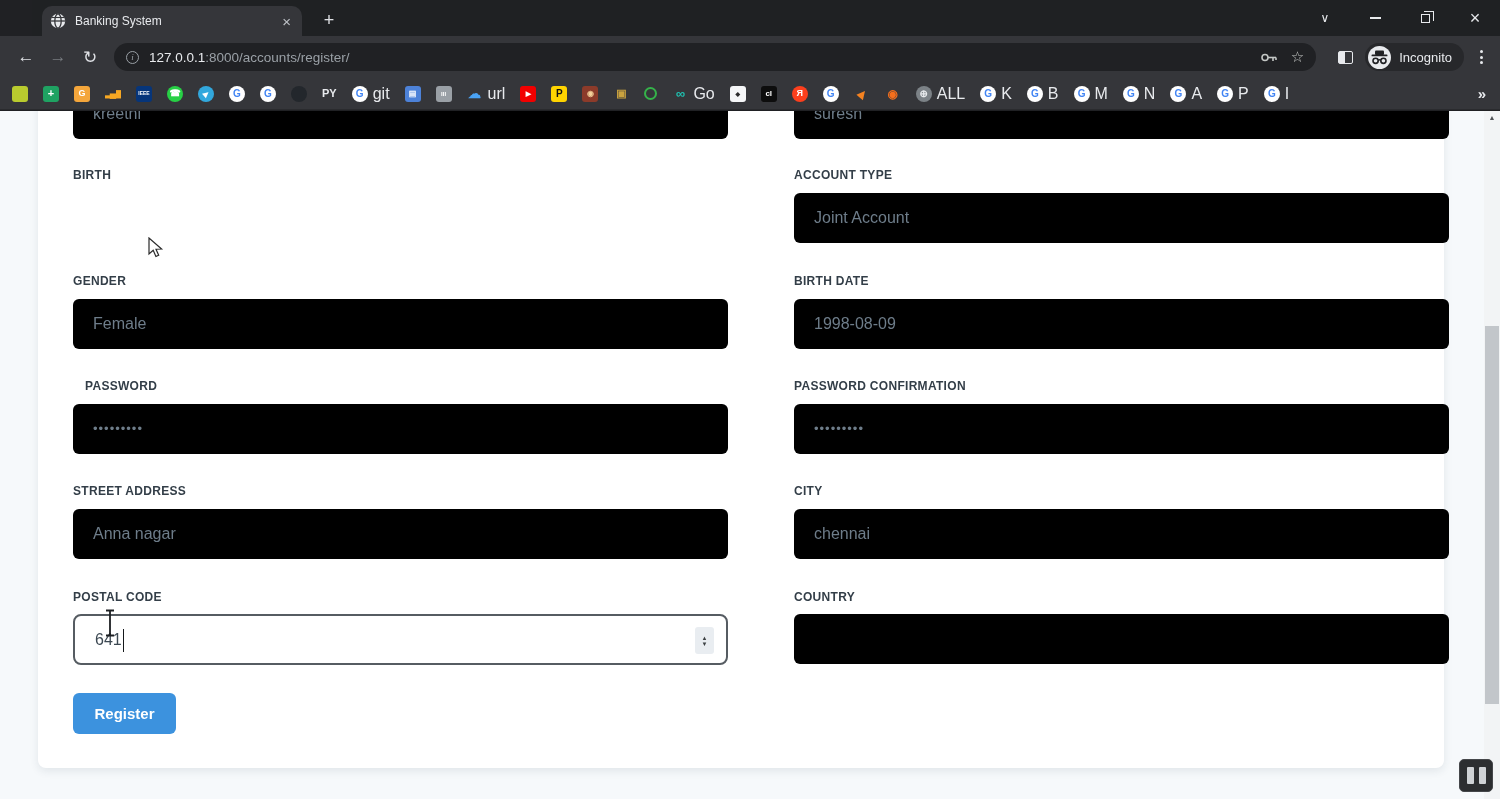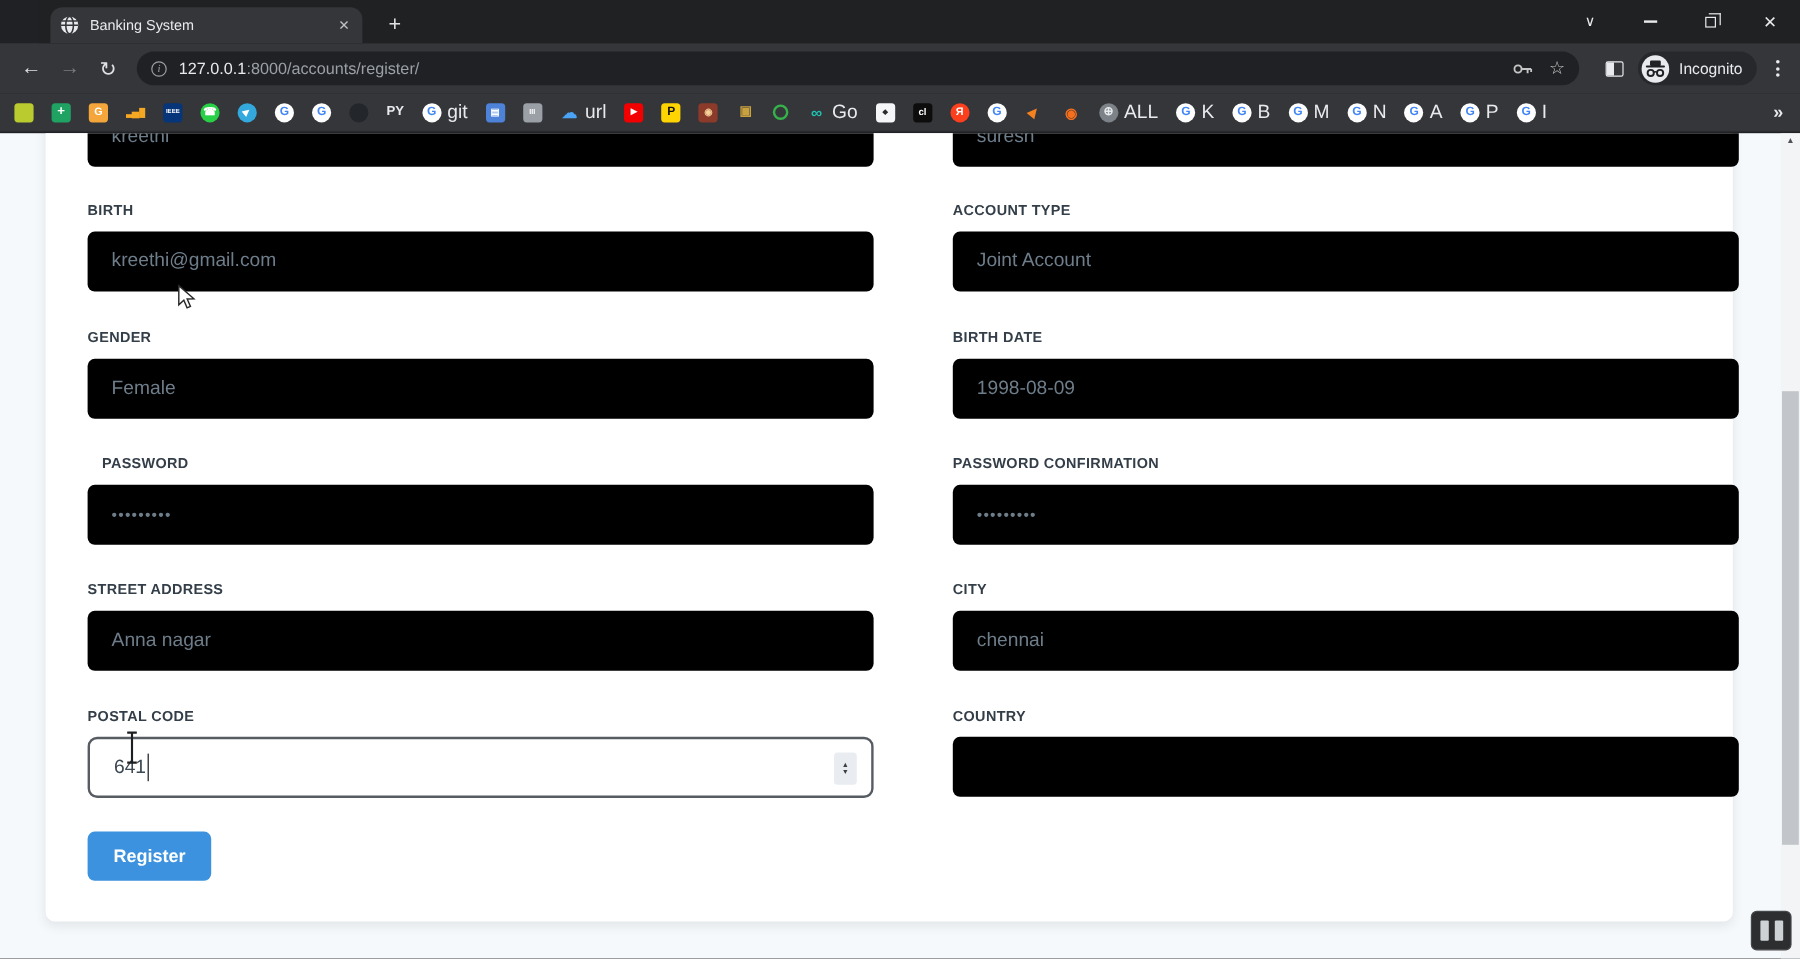--- a/index.html
+++ b/index.html
@@ -345,21 +345,20 @@
       <span class="bm-overflow">»</span>
   </div>
 
   <div class="page">
     <div class="card"></div>
 
     <div class="ffield col-l" style="top:-22px;">kreethi</div>
     <div class="ffield col-r" style="top:-22px;">suresh</div>
 
     <div class="flabel col-l" style="top:57px;">BIRTH</div>
-    <div class="ffield col-l" style="top:82px;">kreethi@gmail.com</div>
     <div class="flabel col-r" style="top:57px;">ACCOUNT TYPE</div>
     <div class="ffield col-r" style="top:82px;">Joint Account</div>
 
     <div class="flabel col-l" style="top:163px;">GENDER</div>
     <div class="ffield col-l" style="top:188px;">Female</div>
     <div class="flabel col-r" style="top:163px;">BIRTH DATE</div>
     <div class="ffield col-r" style="top:188px;">1998-08-09</div>
 
     <div class="flabel col-l" style="top:268px;padding-left:12px;">PASSWORD</div>
     <div class="ffield col-l" style="top:293px; font-size:13px; letter-spacing:1px;">•••••••••</div>

